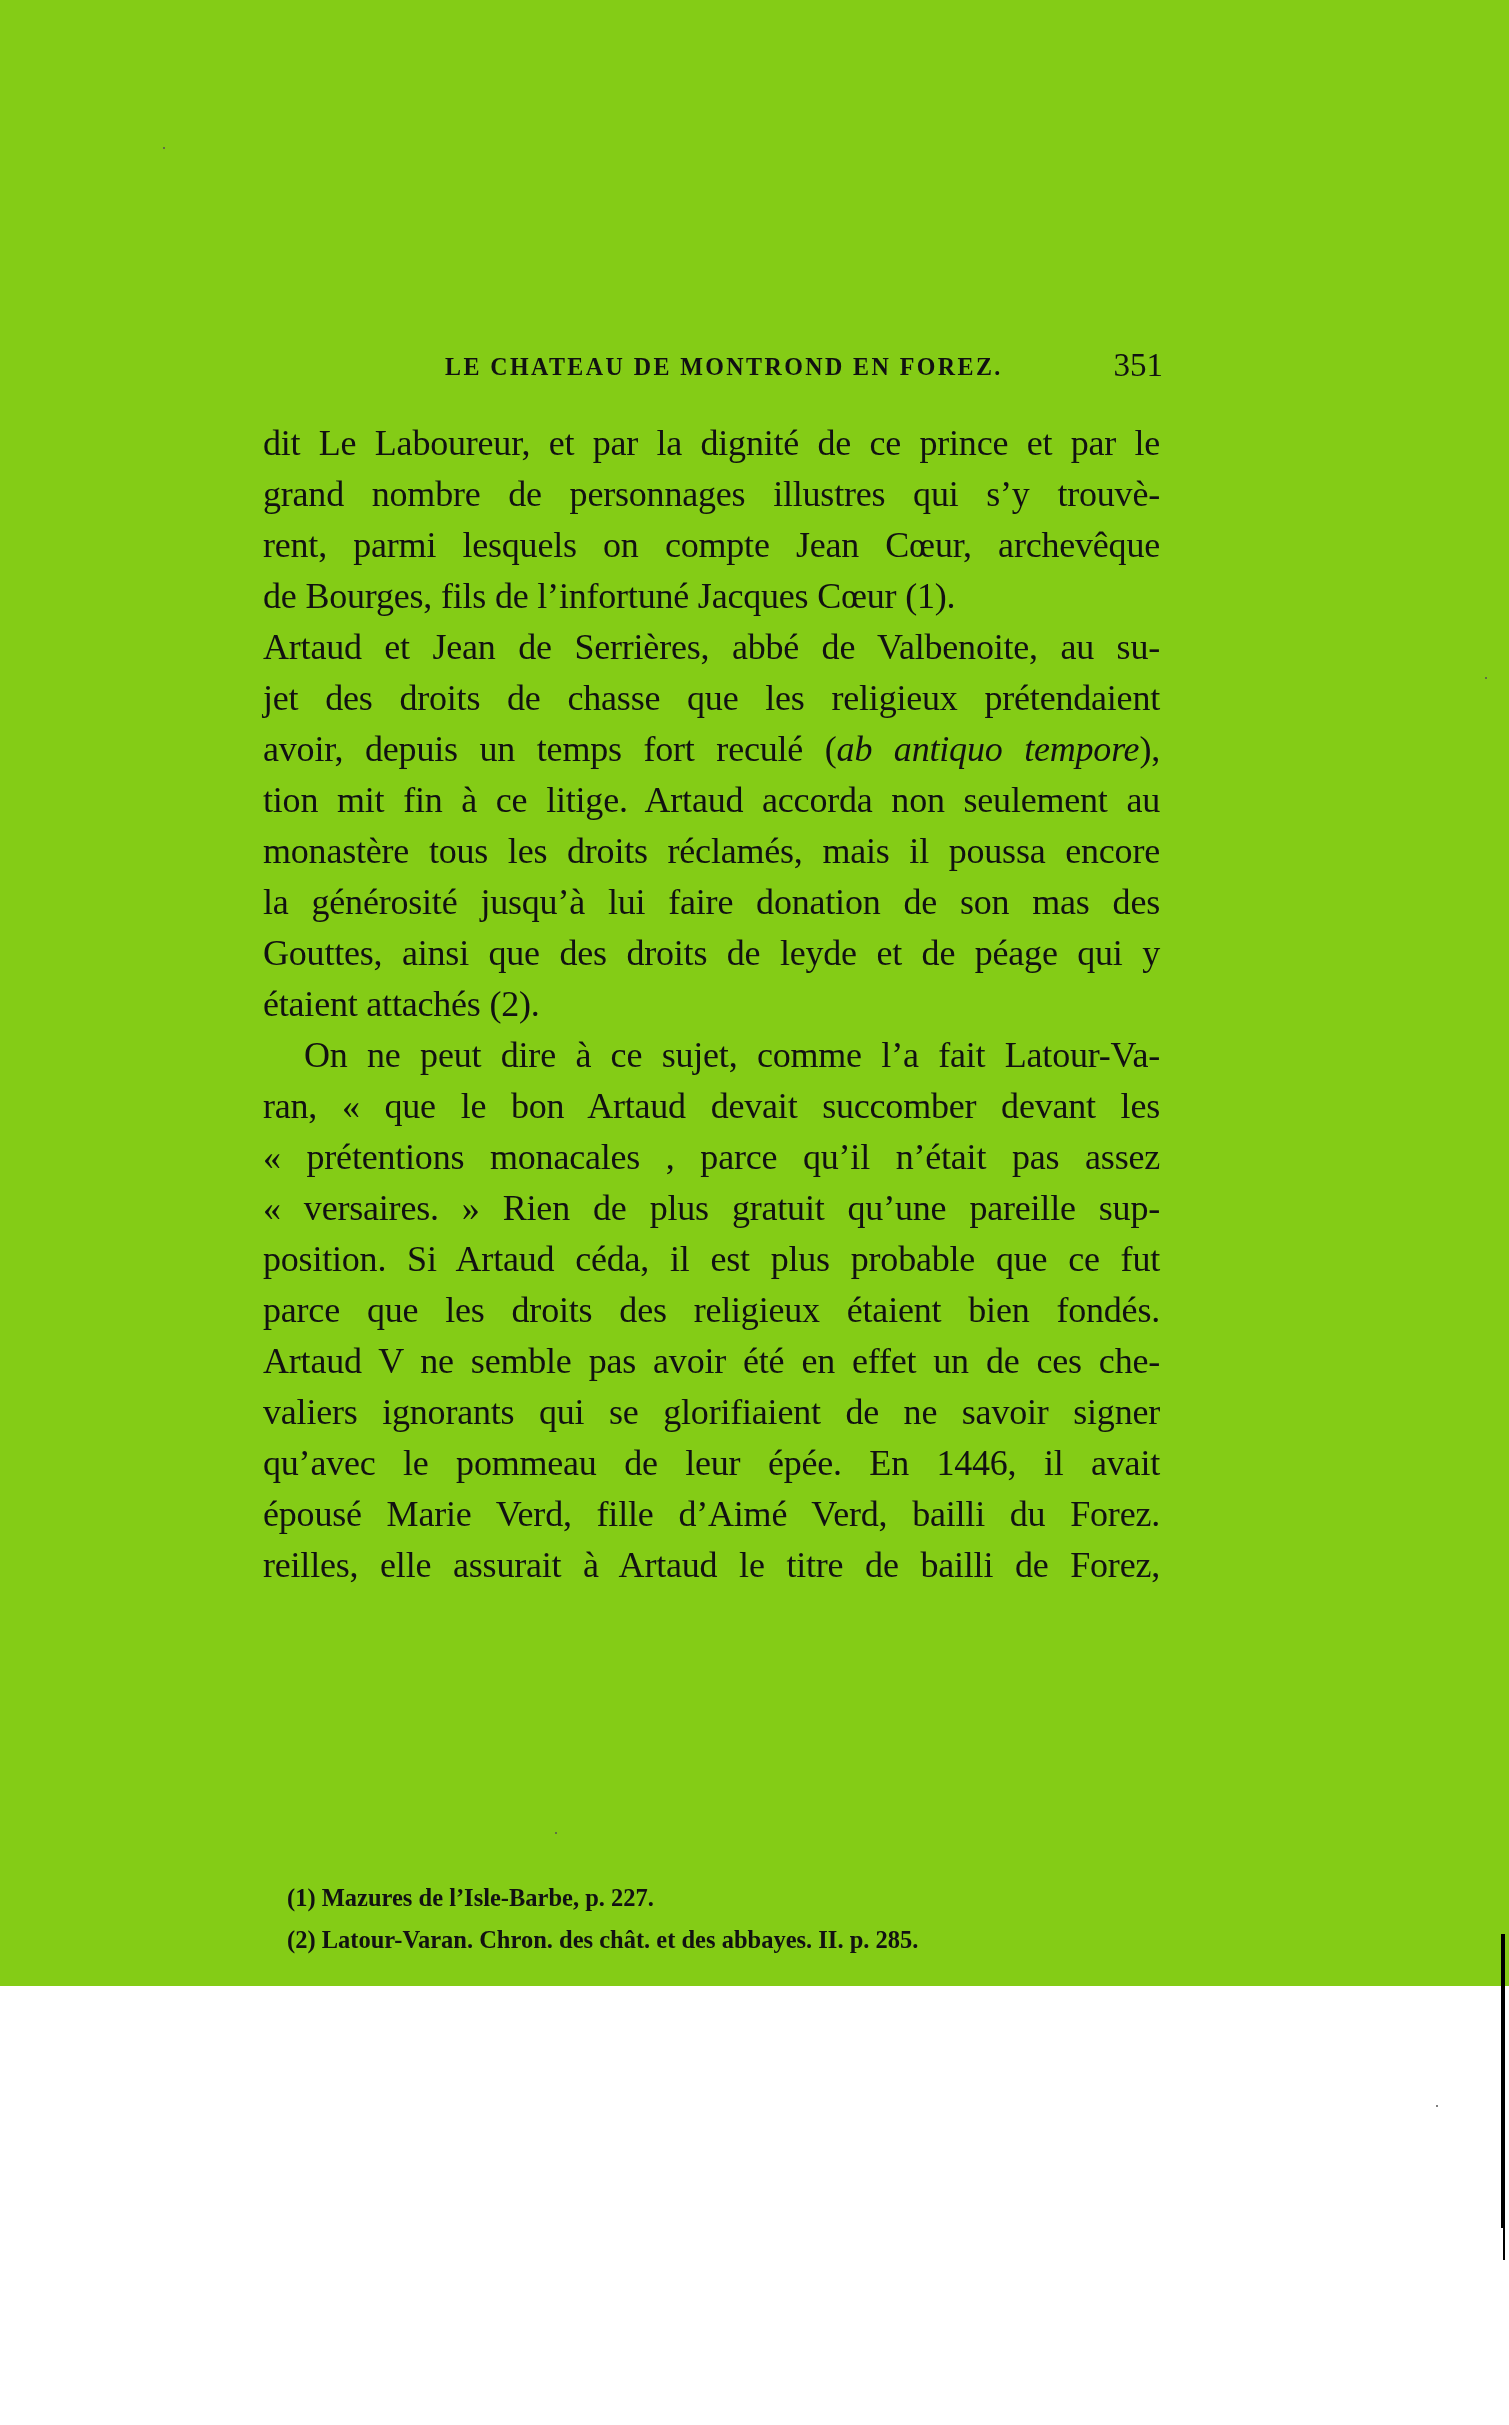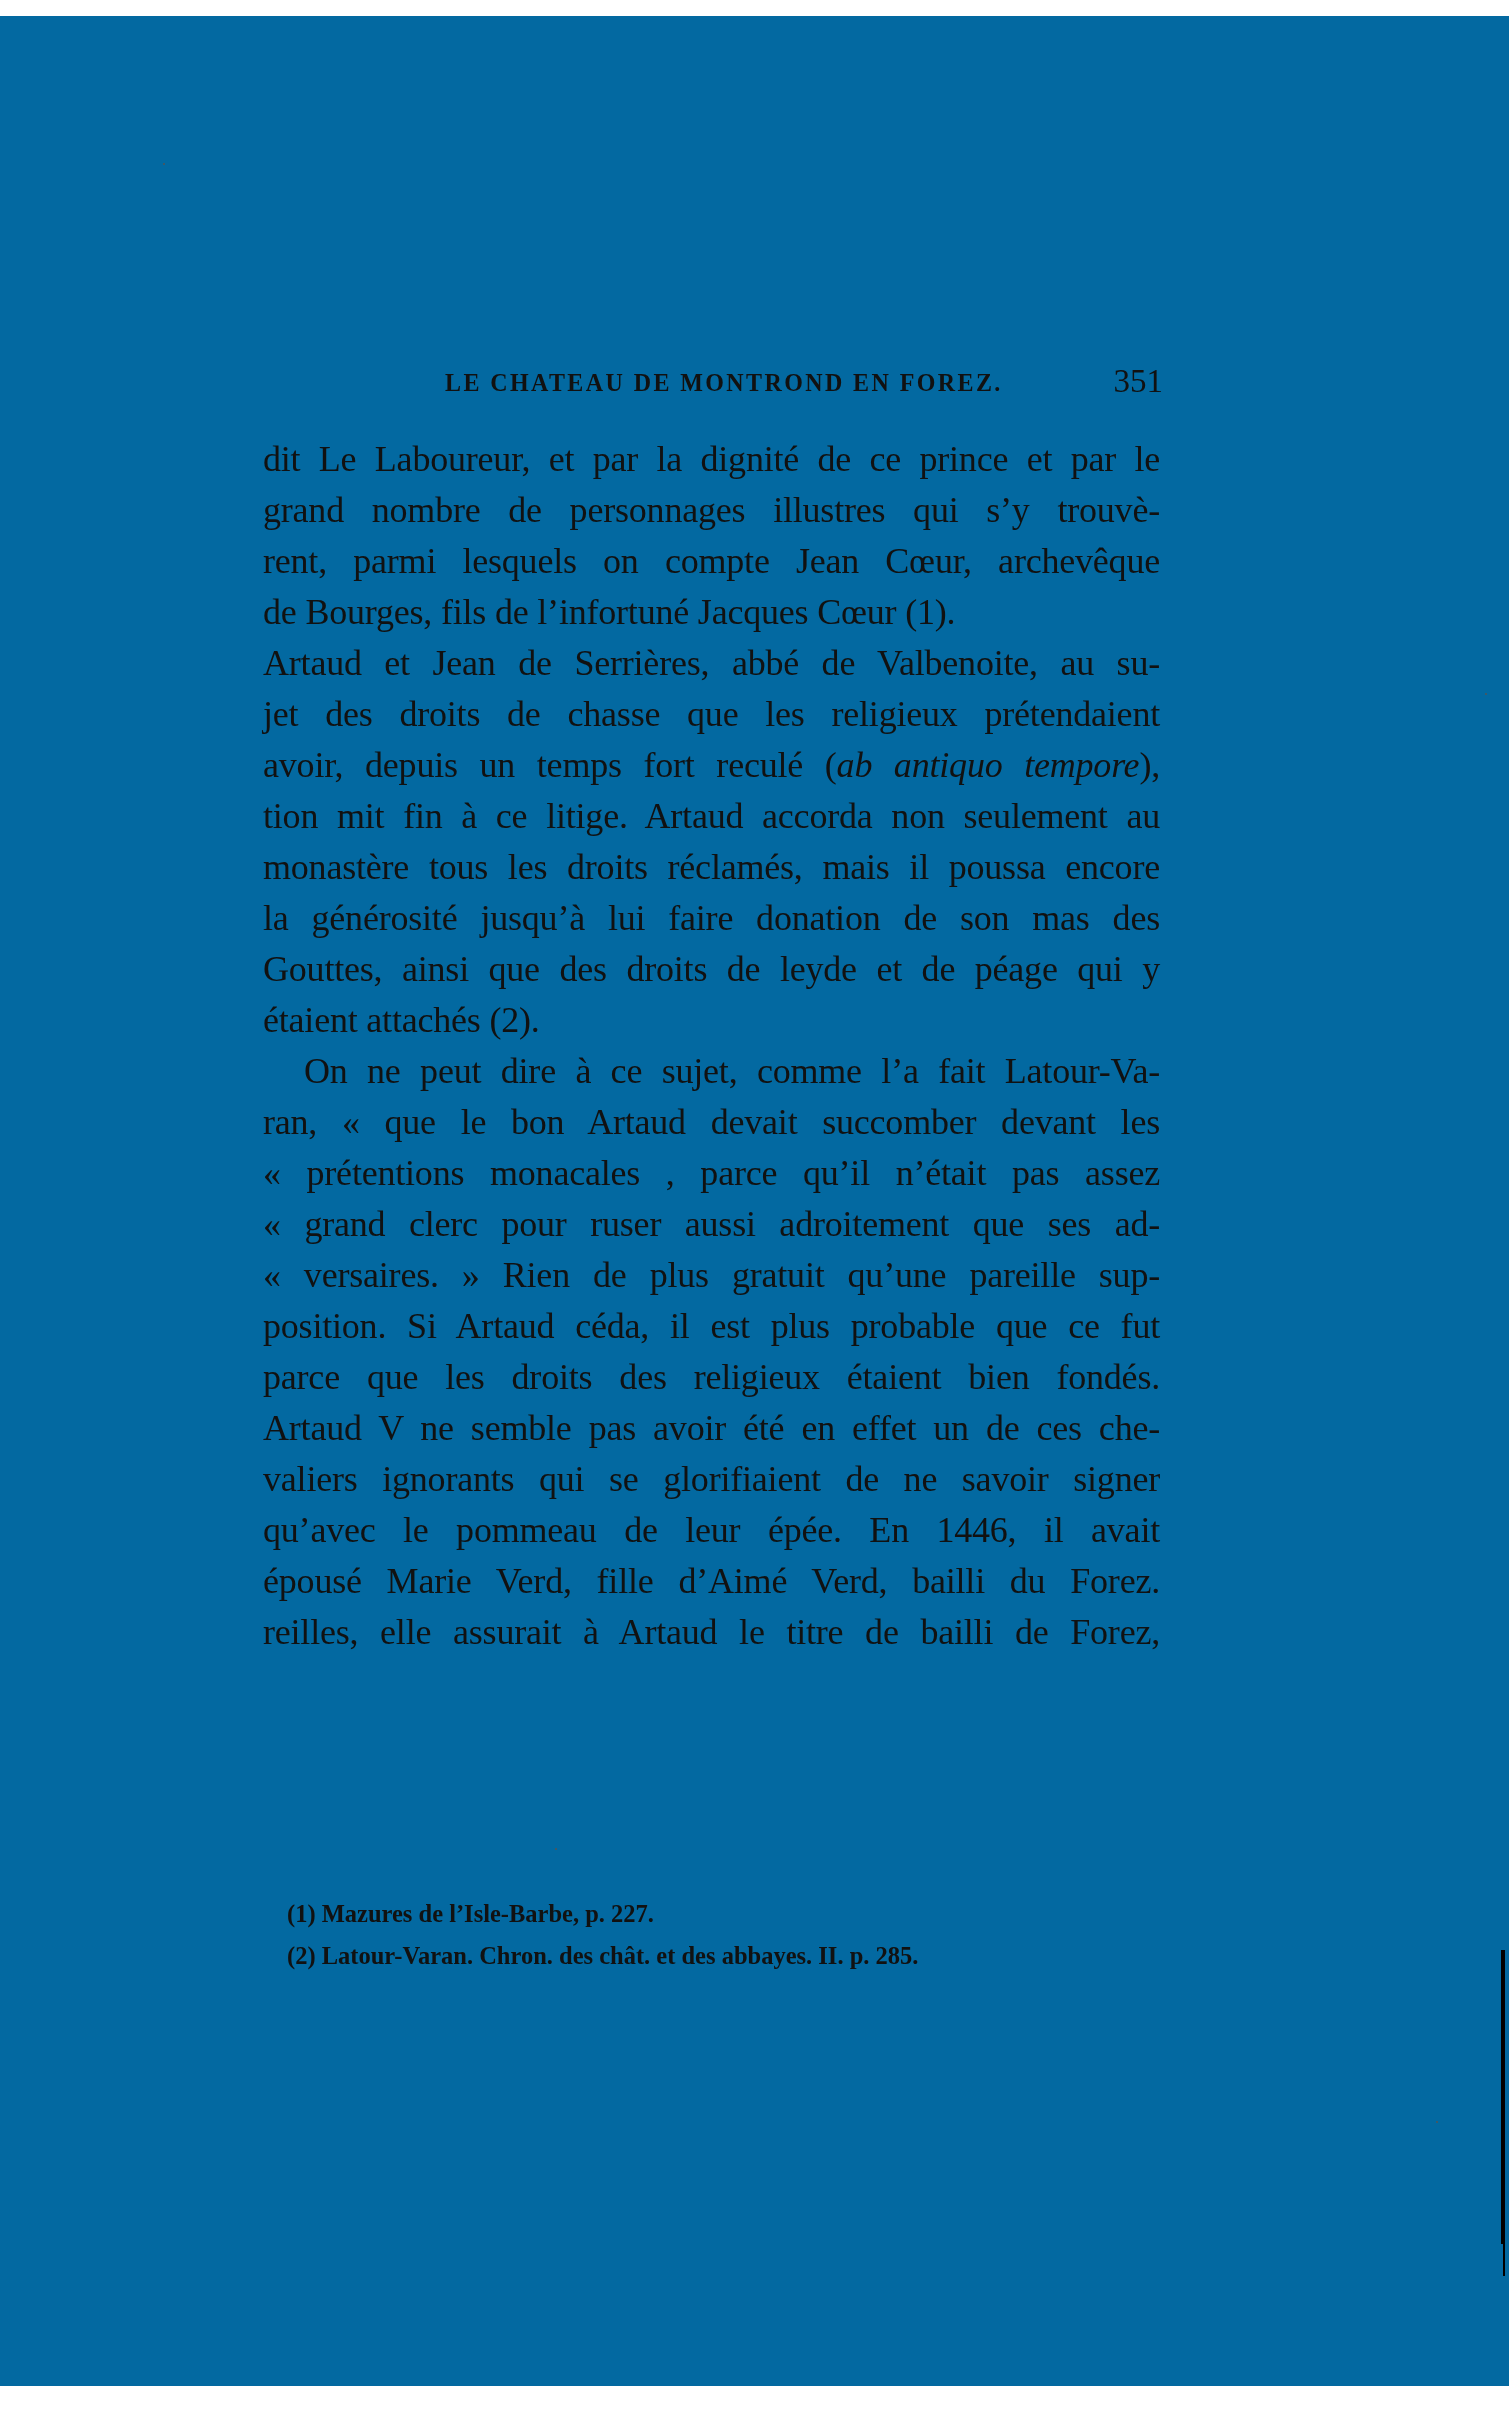--- a/index.html
+++ b/index.html
@@ -1,17 +1,17 @@
 <!DOCTYPE html>
 <html style="font-size:13px"><head>
 <meta charset="utf-8">
 <style>
   html, body { margin: 0; padding: 0; background: #ffffff; }
   body { width: 1509px; height: 2426px; position: relative; overflow: hidden; font-family: "Liberation Serif", "DejaVu Serif", serif; color: #111; }
-  .page { position: absolute; left: 0; top: 16px; width: 1509px; height: 2370px; background: #0369a1; }
+  .page { position: absolute; left: 0; top: 0; width: 1509px; height: 1986px; background: #84cc16; }
   .running-head { position: absolute; left: 445px; top: 347px; width: 718px; height: 41px; }
   .rh-title { position: absolute; left: 0; top: 6.5px; font-size: 24px; letter-spacing: 2.4px; font-variant: small-caps; text-transform: uppercase; font-weight: bold; transform: scaleY(1.05); }
   .rh-page { position: absolute; right: 0; top: 0; font-size: 33px; font-weight: normal; }
   .body-text { position: absolute; left: 263px; top: 393px; width: 897px; margin-top: 25px; }
   .line { height: 51px; line-height: 51px; font-size: 36px; white-space: nowrap; text-align: justify; text-align-last: justify; letter-spacing: -0.2px; }
   .line.last { text-align-last: left; }
   .line.indent { padding-left: 41px; }
   .line i { }
   .footnotes { position: absolute; left: 287px; top: 1877px; width: 816px; }
   .fn { height: 42px; line-height: 42px; font-size: 24.5px; font-weight: bold; white-space: nowrap; }
@@ -38,21 +38,20 @@
     <div class="line">jet des droits de chasse que les religieux prétendaient</div>
     <div class="line"><span>avoir, depuis un temps fort reculé (</span><i>ab antiquo tempore</i><span>),</span></div>
     <div class="line">tion mit fin à ce litige. Artaud accorda non seulement au</div>
     <div class="line">monastère tous les droits réclamés, mais il poussa encore</div>
     <div class="line">la générosité jusqu’à lui faire donation de son mas des</div>
     <div class="line">Gouttes, ainsi que des droits de leyde et de péage qui y</div>
     <div class="line last">étaient attachés (2).</div>
     <div class="line indent">On ne peut dire à ce sujet, comme l’a fait Latour-Va-</div>
     <div class="line">ran, « que le bon Artaud devait succomber devant les</div>
     <div class="line">« prétentions monacales , parce qu’il n’était pas assez</div>
-    <div class="line">« grand clerc pour ruser aussi adroitement que ses ad-</div>
     <div class="line">« versaires. » Rien de plus gratuit qu’une pareille sup-</div>
     <div class="line">position. Si Artaud céda, il est plus probable que ce fut</div>
     <div class="line">parce que les droits des religieux étaient bien fondés.</div>
     <div class="line">Artaud V ne semble pas avoir été en effet un de ces che-</div>
     <div class="line">valiers ignorants qui se glorifiaient de ne savoir signer</div>
     <div class="line">qu’avec le pommeau de leur épée. En 1446, il avait</div>
     <div class="line">épousé Marie Verd, fille d’Aimé Verd, bailli du Forez.</div>
     <div class="line">reilles, elle assurait à Artaud le titre de bailli de Forez,</div>
   </div>
 

